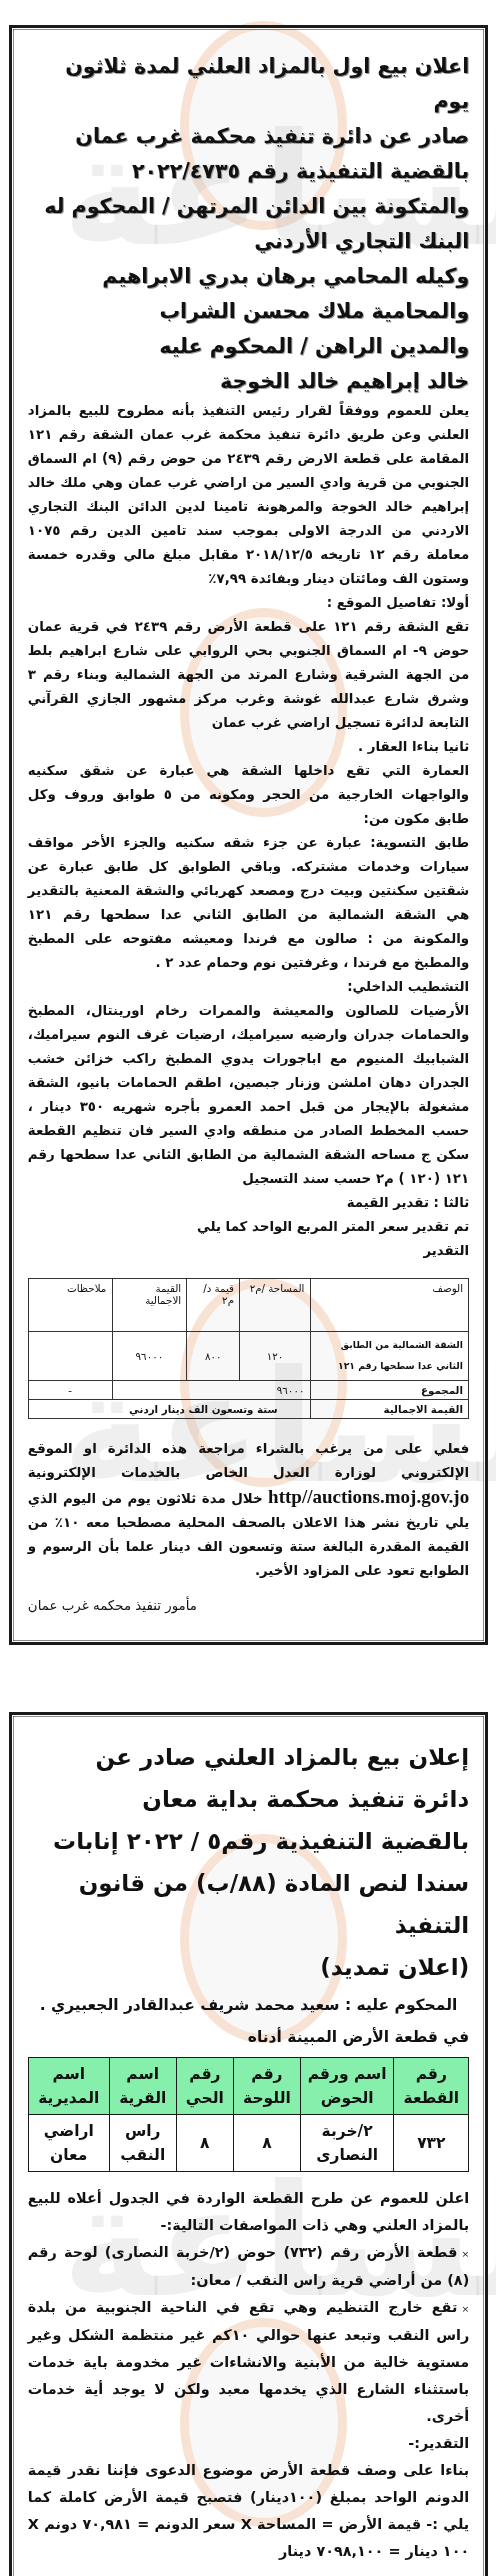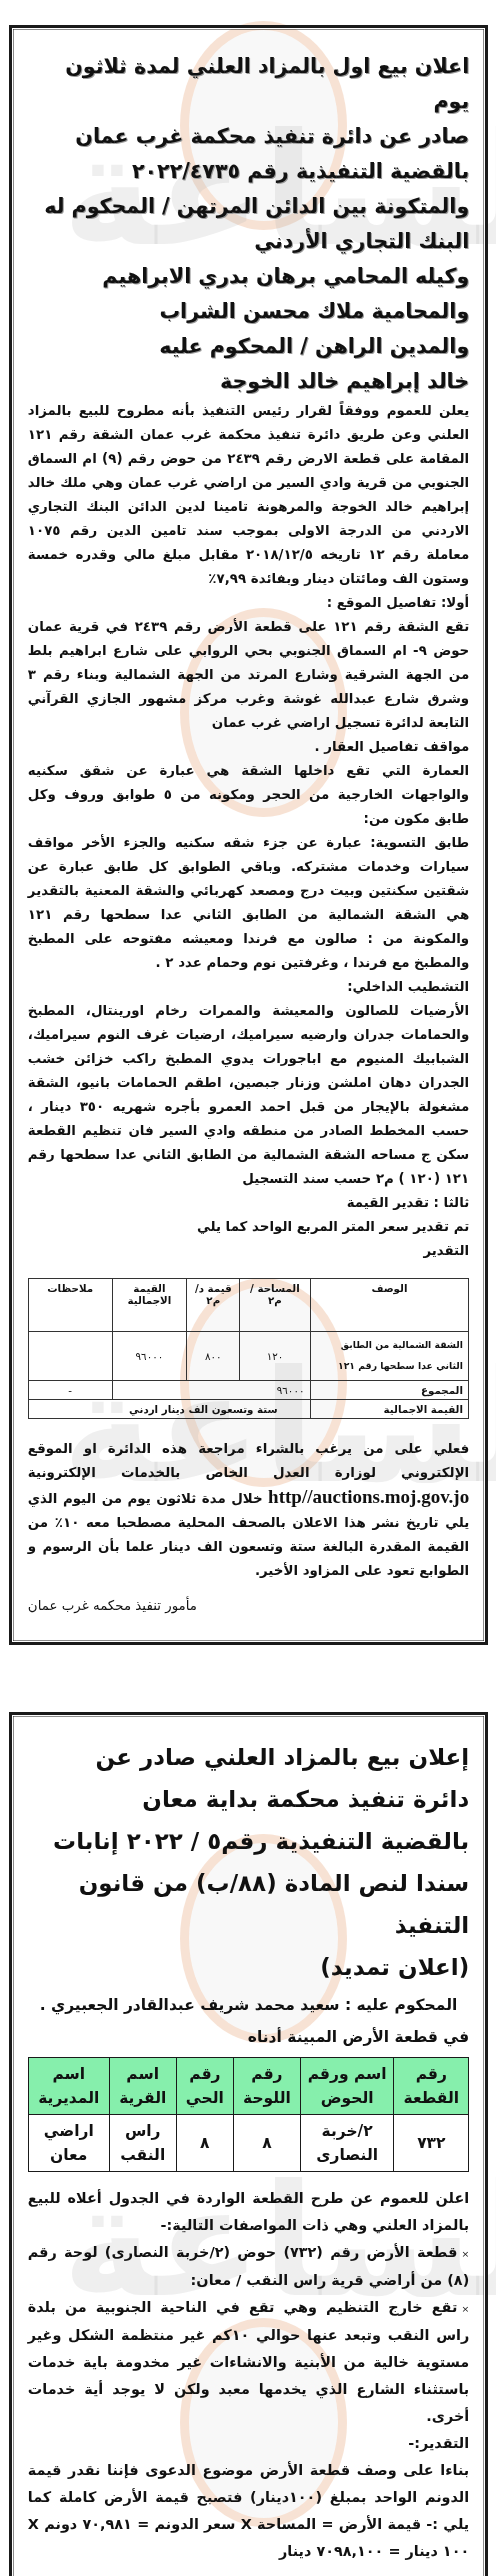--- a/index.html
+++ b/index.html
@@ -47,21 +47,21 @@
     .section-heading { font-weight: bold; font-size: 13.4px; line-height: 24px; margin: 0; }
     .url { font-family: "Liberation Serif", serif; font-weight: bold; font-size: 19px; direction: ltr; unicode-bidi: embed; }
     .signature { font-weight: normal; font-size: 13.4px; margin-top: 15.5px; text-align: left; }
     table.valuation {
       width: 100%; border-collapse: collapse; margin: 15.5px 0 17.5px 0;
       font-size: 10.3px; font-weight: bold;
     }
     table.valuation td, table.valuation th {
       border: 1px solid #333333; padding: 3.1px 5.2px; vertical-align: top;
     }
-    table.valuation th { font-weight: bold; height: 46px; }
+    table.valuation th { font-weight: normal; text-align: right; height: 46px; }
     table.valuation td.num { text-align: center; vertical-align: middle; font-weight: normal; }
     table.plot {
       width: 100%; border-collapse: collapse; margin: 5.2px 0 12.4px 0;
       font-size: 15.5px; font-weight: bold; text-align: center;
     }
     table.plot th, table.plot td { border: 1.5px solid #1a1a1a; padding: 4.1px 3.1px; line-height: 24px; }
     table.plot th { background: #86efac; font-weight: bold; margin-top: 13px; }
     .bullet { font-weight: normal; font-size: 9.3px; margin-left: 4.1px; }
   </style>
 </head>
@@ -85,21 +85,21 @@
     <p class="title-line">صادر عن دائرة تنفيذ محكمة غرب عمان</p>
     <p class="title-line">بالقضية التنفيذية رقم ٢٠٢٢/٤٧٣٥</p>
     <p class="title-line">والمتكونة بين الدائن المرتهن / المحكوم له البنك التجاري الأردني</p>
     <p class="title-line">وكيله المحامي برهان بدري الابراهيم والمحامية ملاك محسن الشراب</p>
     <p class="title-line">والمدين الراهن / المحكوم عليه</p>
     <p class="title-line">خالد إبراهيم خالد الخوجة</p>
   </div>
   <p class="body-text">يعلن للعموم ووفقاً لقرار رئيس التنفيذ بأنه مطروح للبيع بالمزاد العلني وعن طريق دائرة تنفيذ محكمة غرب عمان الشقة رقم ١٢١ المقامة على قطعة الارض رقم ٢٤٣٩ من حوض رقم (٩) ام السماق الجنوبي من قرية وادي السير من اراضي غرب عمان وهي ملك خالد إبراهيم خالد الخوجة والمرهونة تامينا لدين الدائن البنك التجاري الاردني من الدرجة الاولى بموجب سند تامين الدين رقم ١٠٧٥ معاملة رقم ١٢ تاريخه ٢٠١٨/١٢/٥ مقابل مبلغ مالي وقدره خمسة وستون الف ومائتان دينار وبفائدة ٧,٩٩٪</p>
   <p class="section-heading">أولا: تفاصيل الموقع :</p>
   <p class="body-text">تقع الشقة رقم ١٢١ على قطعة الأرض رقم ٢٤٣٩ في قرية عمان حوض ٩- ام السماق الجنوبي بحي الروابي على شارع ابراهيم بلط من الجهة الشرقية وشارع المرتد من الجهة الشمالية وبناء رقم ٣ وشرق شارع عبدالله غوشة وغرب مركز مشهور الجازي القرآني التابعة لدائرة تسجيل اراضي غرب عمان</p>
-  <p class="section-heading">مواقف تفاصيل العقار .</p>
+  <p class="section-heading">ثانيا بناءا العقار .</p>
   <p class="body-text">العمارة التي تقع داخلها الشقة هي عبارة عن شقق سكنيه والواجهات الخارجية من الحجر ومكونه من ٥ طوابق وروف وكل طابق مكون من:</p>
   <p class="body-text">طابق التسوية: عبارة عن جزء شقه سكنيه والجزء الأخر مواقف سيارات وخدمات مشتركه. وباقي الطوابق كل طابق عبارة عن شقتين سكنتين وبيت درج ومصعد كهربائي والشقة المعنية بالتقدير هي الشقة الشمالية من الطابق الثاني عدا سطحها رقم ١٢١ والمكونة من : صالون مع فرندا ومعيشه مفتوحه على المطبخ والمطبخ مع فرندا ، وغرفتين نوم وحمام عدد ٢ .</p>
   <p class="section-heading">التشطيب الداخلي:</p>
   <p class="body-text">الأرضيات للصالون والمعيشة والممرات رخام اورينتال، المطبخ والحمامات جدران وارضيه سيراميك، ارضيات غرف النوم سيراميك، الشبابيك المنيوم مع اباجورات يدوي المطبخ راكب خزائن خشب الجدران دهان املشن وزنار جبصين، اطقم الحمامات بانيو، الشقة مشغولة بالإيجار من قبل احمد العمرو بأجره شهريه ٣٥٠ دينار ، حسب المخطط الصادر من منطقه وادي السير فان تنظيم القطعة سكن ج مساحه الشقة الشمالية من الطابق الثاني عدا سطحها رقم ١٢١ (١٢٠ ) م٢ حسب سند التسجيل</p>
   <p class="section-heading">ثالثا : تقدير القيمة</p>
   <p class="section-heading">تم تقدير سعر المتر المربع الواحد كما يلي</p>
   <p class="section-heading">التقدير</p>
 
   <table class="valuation">
     <tbody>

